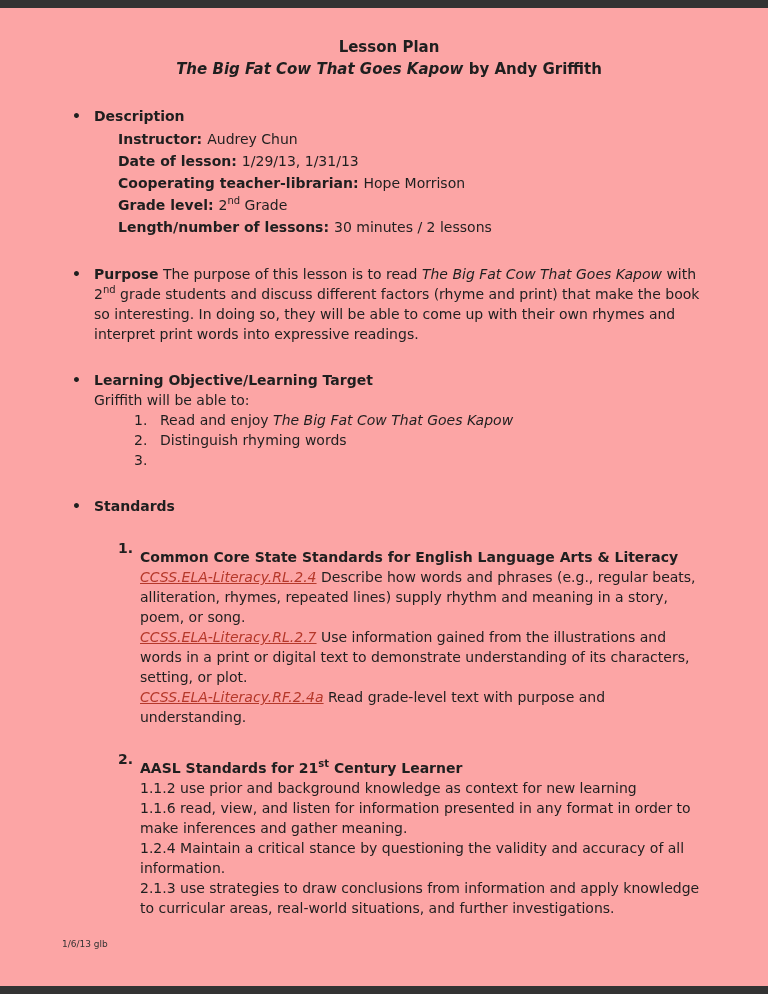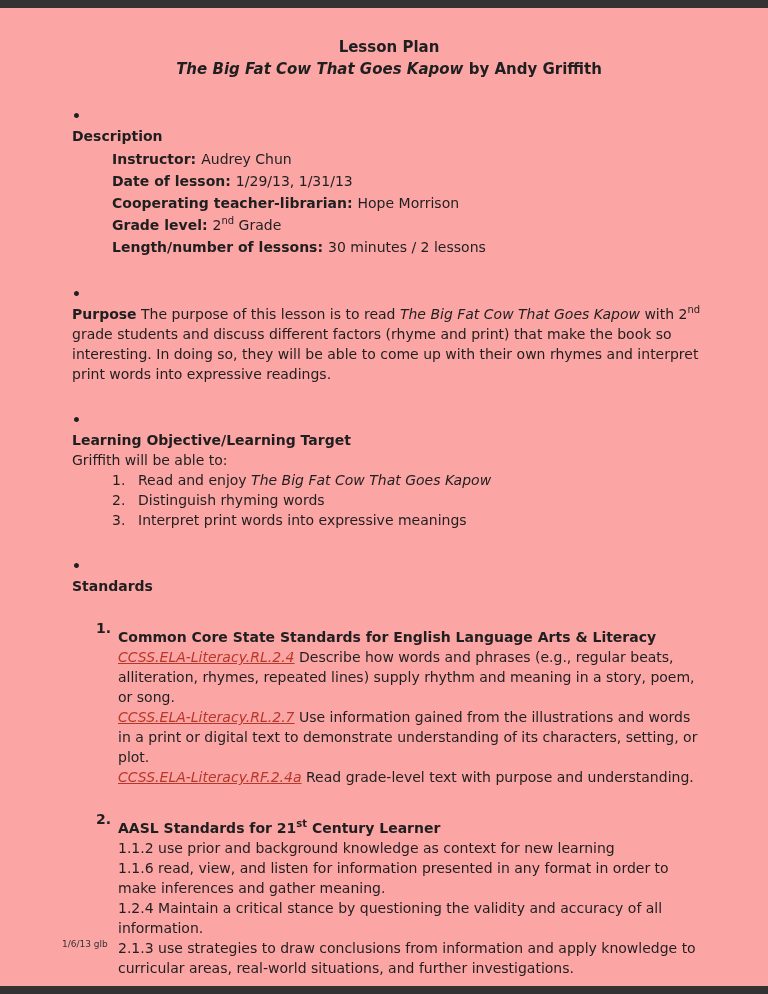--- a/index.html
+++ b/index.html
@@ -25,25 +25,25 @@
   .i { font-style:italic; }
   .b { font-weight:bold;text-align:right; }
 
   sup { font-size:10px; line-height:0; vertical-align:super; }
 
   .sec { display:flex; }
   .sec > .dot { flex:none; width:22px; font-weight:bold; }
   .dot::before { content:"\2022"; }
   .sec-body { flex:1; min-width:0; }
 
-  .m-desc, .m-purpose, .m-lo, .m-std { margin-top:26px;flex-direction:column; }
+  .m-desc, .m-purpose, .m-lo, .m-std { margin-top:26px; }
 
   .head { font-weight:bold; }
 
-  .fields { margin-left:40px; margin-top:2px; }
+  .fields { margin-left:24px; margin-top:2px; }
   .field { line-height:22px; }
   .field .lbl { font-weight:bold; margin-right:5px; }
 
   .lo-items { margin-left:40px; }
   .lo-item { display:flex; }
   .lo-num { flex:none; width:26px; }
 
   .std-block { display:flex; margin-left:24px; margin-top:22px; }
   .std-num { flex:none; width:22px; font-weight:bold; }
   .std-body { flex:1; min-width:0;margin-top:9px; }
@@ -91,21 +91,20 @@
           <div class="lo-item">
               <span class="lo-num">1.</span>
               <span><span>Read and enjoy </span><span class="i">The Big Fat Cow That Goes Kapow</span></span>
             </div>
           <div class="lo-item">
               <span class="lo-num">2.</span>
               <span><span>Distinguish rhyming words</span><span class="i"></span></span>
             </div>
           <div class="lo-item">
               <span class="lo-num">3.</span>
-              <span><span>Interpret print words into expressive meanings</span><span class="i"></span></span>
             </div>
         </div>
       </div>
     </div>
 
     <div class="sec m-std">
       <div class="dot"></div>
       <div class="sec-body">
         <div class="head">Standards</div>
 

